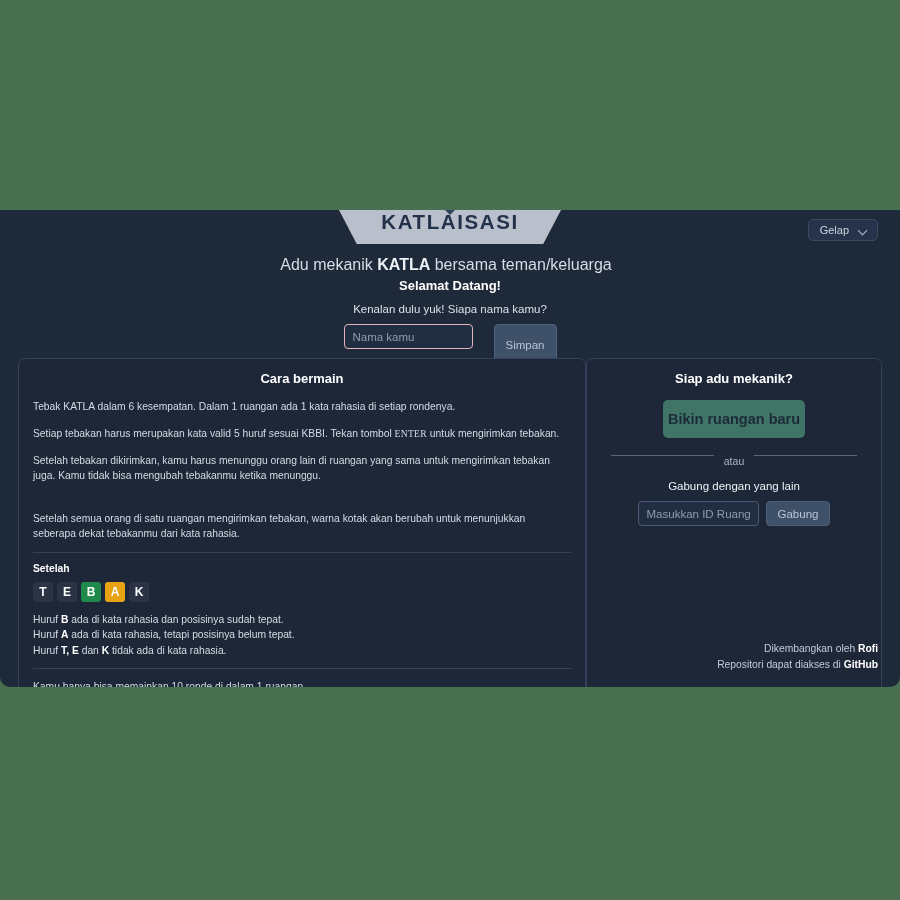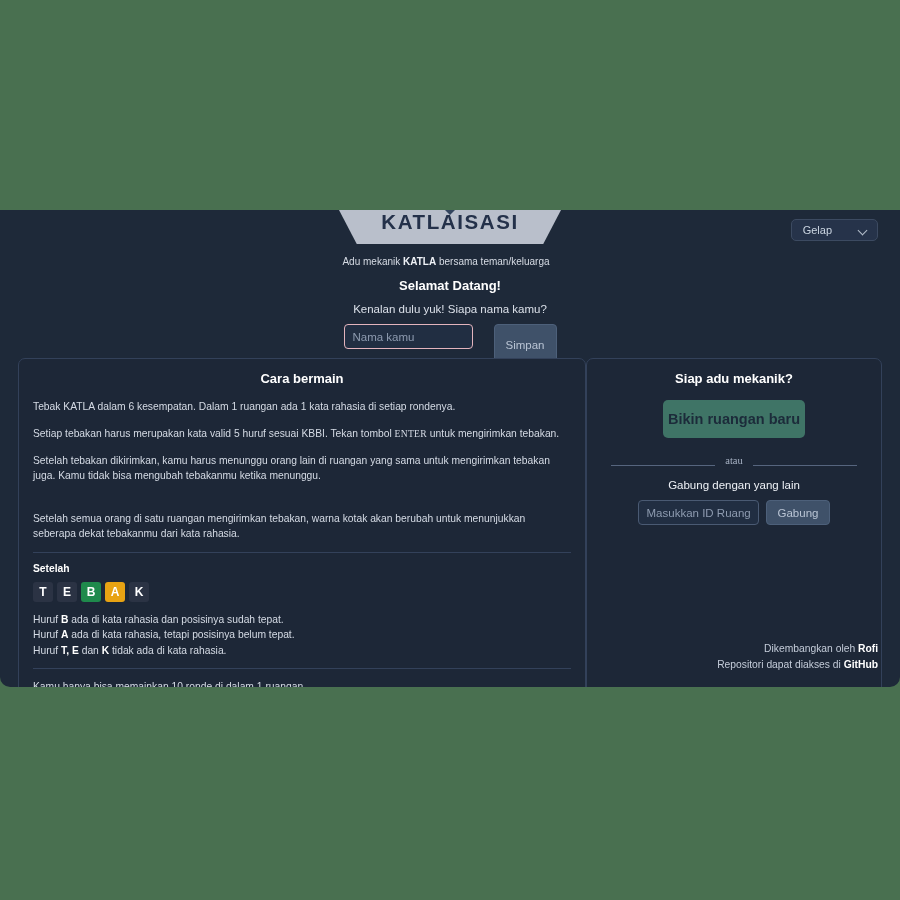--- a/index.html
+++ b/index.html
@@ -28,21 +28,21 @@
     overflow: hidden;
   }
 
   
   #theme-select {
     position: absolute;
     right: 22px;
     top: 9px;
     display: flex;
     align-items: center;
-    gap: 27px;
+    gap: 10px;
     background: #26334a;
     border: 1px solid #3c4a61;
     border-radius: 5px;
     padding: 4px 9px 4px 11px;
     color: #cbd5e1;
     font-size: 11px;
     cursor: pointer;
   }
   #theme-select .chev {
     display: inline-block;
@@ -97,21 +97,21 @@
     border-right: 5px solid transparent;
     border-top: 5px solid #33455e;
   }
 
   #tagline {
     position: absolute;
     top: 46px;
     left: 0; right: 8px;
     text-align: center;
     color: #d6dbe4;
-    font-size: 10px;
+    font-size: 16px;
   }
   #tagline b { font-weight: 700; color: #eef1f6; }
 
   
   #welcome {
     position: absolute;
     top: 68px;
     left: 0; right: 0;
     text-align: center;
   }
@@ -252,24 +252,23 @@
     border: none;
     border-radius: 5px;
     color: #1c2b3a;
     font-size: 14.5px;
     font-weight: 700;
     font-family: "Liberation Sans", sans-serif;
     cursor: pointer;
   }
   #or-divider {
     display: flex;
-    align-items: flex-end;
+    align-items: flex-start;
     gap: 10px;
     margin: 17px 10px 13px;
-    font-family: Liberation Serif, serif;
   }
   #or-divider .line {
     flex: 1;
     height: 1px;
     background: #56657e;
   }
   #or-divider .word {
     color: #a7b2c4;
     font-size: 10.5px;
   }

